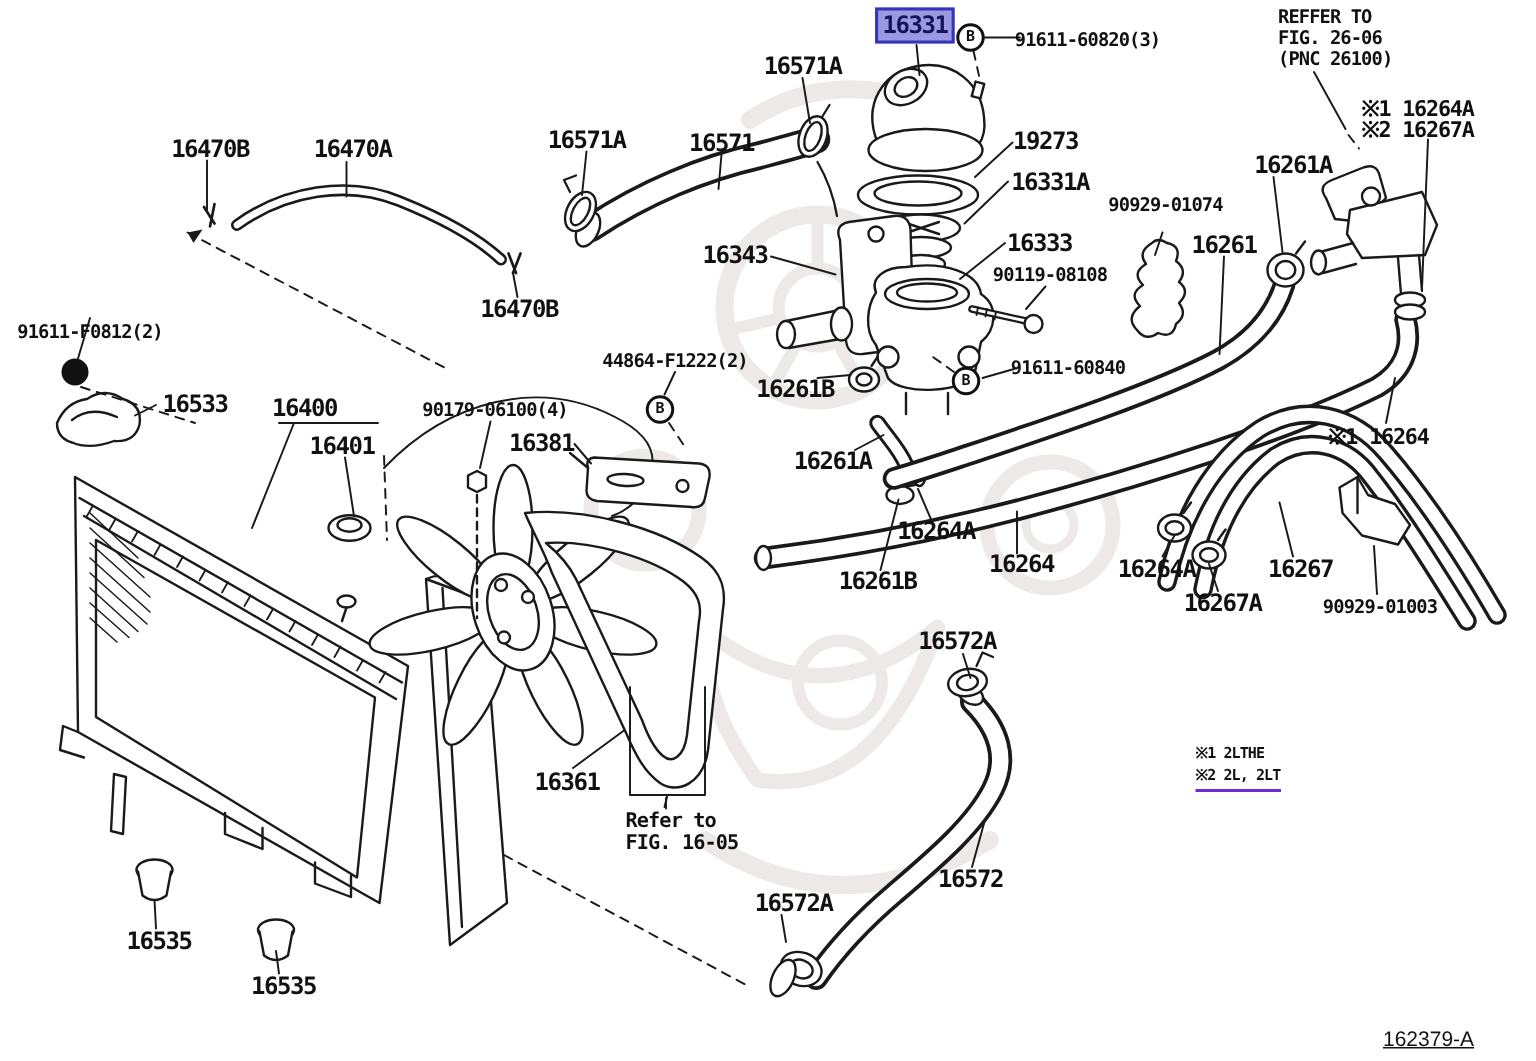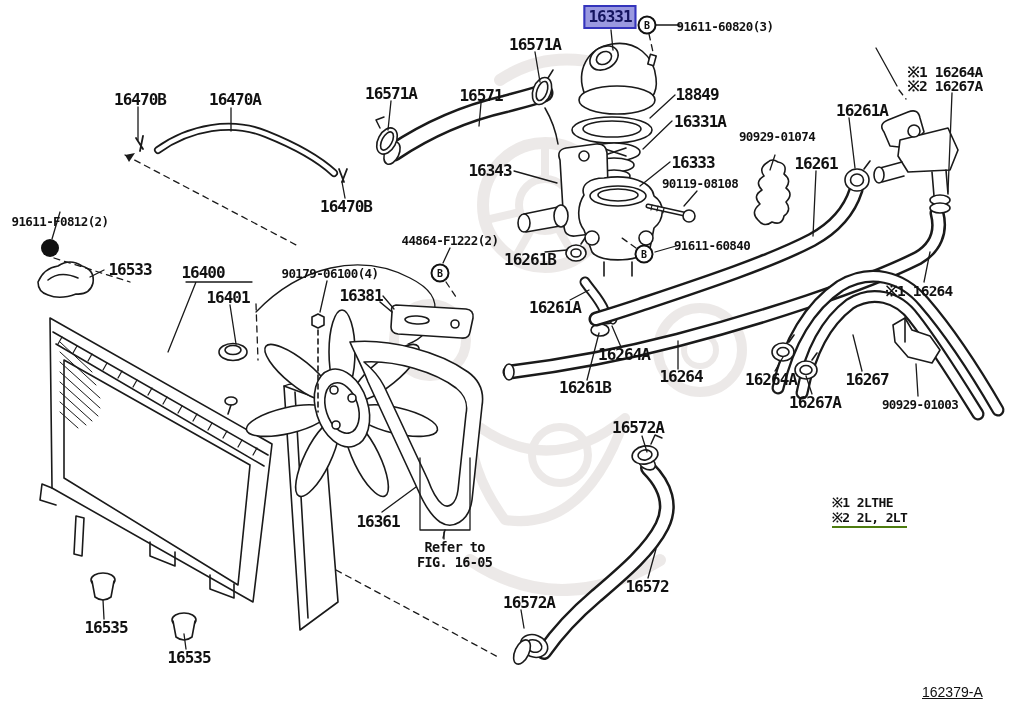--- a/index.html
+++ b/index.html
@@ -6,23 +6,23 @@
   #stage{position:relative;width:1024px;height:707px;background:#fff;overflow:hidden;
          font-family:"DejaVu Sans Mono",monospace;}
   #art{position:absolute;left:0;top:0;}
   .lbl{position:absolute;transform:translate(-50%,-50%);font:bold 16px "DejaVu Sans Mono",monospace;
        letter-spacing:-1px;color:#111;white-space:nowrap;z-index:3;}
   .sm{font-size:12.5px;letter-spacing:-0.6px;}
   .md{font-size:14.5px;letter-spacing:-0.8px;}
   .hl{padding:0 3px 1px 3px;border:2px solid #3434bc;background:#9a99e0;color:#14145e;}
   .note{position:absolute;font:bold 12.5px "DejaVu Sans Mono",monospace;color:#111;
         letter-spacing:-0.6px;line-height:14px;white-space:nowrap;z-index:3;}
-  .refnote{font-size:13.5px;line-height:15px;text-align:center;}
-  .legend{font-size:13px;line-height:15px;margin-left:35px;}
-  .legend .ul{display:inline-block;border-bottom:2px solid #4d7c0f;padding-bottom:1px;}
+  .refnote{font-size:13.5px;line-height:15px;}
+  .legend{font-size:10px;line-height:15px;}
+  .legend .ul{display:inline-block;border-bottom:2px solid #6d28d9;padding-bottom:1px;}
   .footer{position:absolute;font:14px "Liberation Sans",sans-serif;color:#111;z-index:3;text-decoration:underline;}
   .bmark{position:absolute;width:15px;height:15px;border:2px solid #111;border-radius:50%;
          background:#fff;transform:translate(-50%,-50%);display:flex;align-items:center;
          justify-content:center;font:bold 10px "DejaVu Sans Mono",monospace;color:#111;z-index:2;}
   .dot{position:absolute;width:18px;height:18px;border-radius:50%;background:#111;
        transform:translate(-50%,-50%);z-index:2;}
 </style>
 </head>
 <body>
 
@@ -287,21 +287,21 @@
   <div class="lbl" style="left:228px;top:297px">16401</div>
   <div class="lbl sm" style="left:330px;top:273px">90179-06100(4)</div>
   <div class="lbl" style="left:361px;top:295px">16381</div>
   <div class="lbl sm" style="left:450px;top:240px">44864-F1222(2)</div>
   <div class="lbl" style="left:346px;top:206px">16470B</div>
   <div class="lbl" style="left:391px;top:93px">16571A</div>
   <div class="lbl" style="left:481px;top:95px">16571</div>
   <div class="lbl" style="left:535px;top:44px">16571A</div>
   <div class="lbl hl" style="left: 610px; top: 17px; background: rgb(154, 153, 224); border-color: rgb(52, 52, 188); color: rgb(20, 20, 94);">16331</div>
   <div class="lbl sm" style="left:725px;top:26px">91611-60820(3)</div>
-  <div class="lbl" style="left:697px;top:94px">18849</div>
+  <div class="lbl" style="left:697px;top:94px">19273</div>
   <div class="lbl" style="left:700px;top:121px">16331A</div>
   <div class="lbl" style="left:490px;top:170px">16343</div>
   <div class="lbl" style="left:693px;top:162px">16333</div>
   <div class="lbl sm" style="left:700px;top:183px">90119-08108</div>
   <div class="lbl sm" style="left:712px;top:245px">91611-60840</div>
   <div class="lbl" style="left:530px;top:259px">16261B</div>
   <div class="lbl" style="left:555px;top:307px">16261A</div>
   <div class="lbl" style="left:624px;top:354px">16264A</div>
   <div class="lbl" style="left:585px;top:387px">16261B</div>
   <div class="lbl" style="left:681px;top:376px">16264</div>
@@ -320,20 +320,25 @@
   <div class="lbl" style="left:647px;top:586px">16572</div>
   <div class="lbl" style="left:529px;top:602px">16572A</div>
   <div class="lbl" style="left:106px;top:627px">16535</div>
   <div class="lbl" style="left:189px;top:657px">16535</div>
 
   <div class="bmark" style="left:647px;top:25px">B</div>
   <div class="bmark" style="left:440px;top:273px">B</div>
   <div class="bmark" style="left:644px;top:254px">B</div>
   <div class="dot" style="left:50px;top:248px"></div>
 
+  <div class="note" style="left:852px;top:4px">
+    <div>REFFER TO</div>
+    <div>FIG. 26-06</div>
+    <div>(PNC 26100)</div>
+  </div>
   <div class="note refnote" style="left:417px;top:540px">
     <div>Refer to</div>
     <div>FIG. 16-05</div>
   </div>
   <div class="note legend" style="left:797px;top:495px">
     <div>※1 2LTHE</div>
     <div class="ul">※2 2L, 2LT</div>
   </div>
   <div class="footer" style="left:922px;top:684px">162379-A</div>
 

